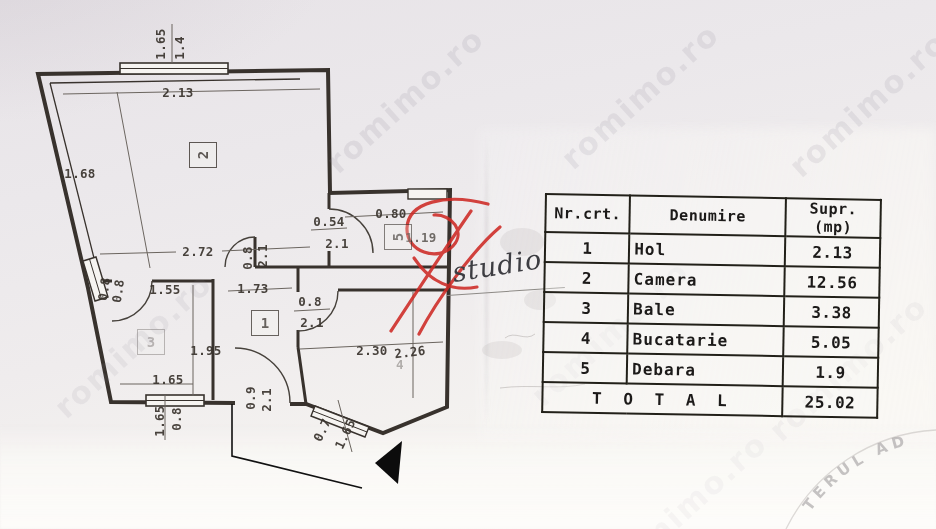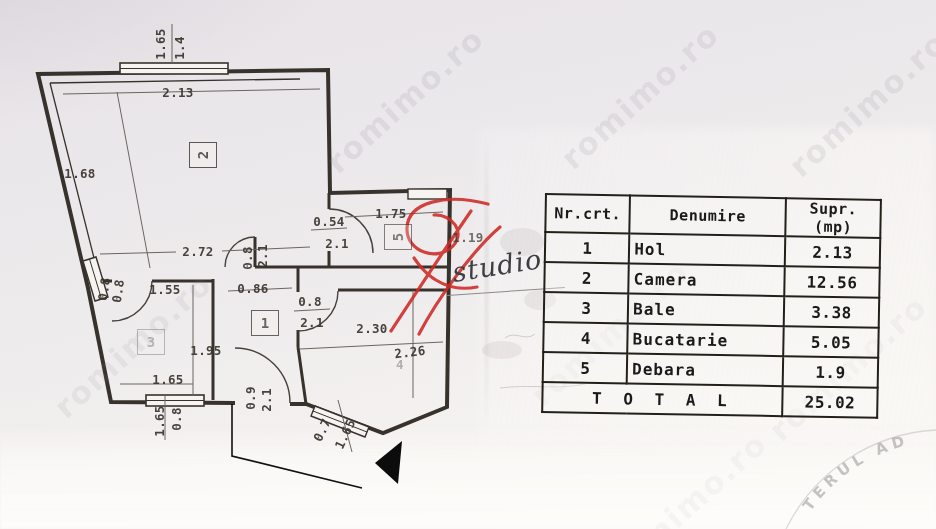--- a/index.html
+++ b/index.html
@@ -117,39 +117,39 @@
       <textPath href="#stamparc" startOffset="12%">TERUL AD</textPath>
     </text>
   </svg>
 
   <div id="plan-labels">
       <div class="dim" style="left: 160px; top: 44px; transform: translate(-50%, -50%) rotate(-90deg);">1.65</div>
       <div class="dim" style="left: 179px; top: 48px; transform: translate(-50%, -50%) rotate(-90deg);">1.4</div>
       <div class="dim" style="left: 178px; top: 92px; transform: translate(-50%, -50%) rotate(0deg);">2.13</div>
       <div class="dim" style="left: 80px; top: 173px; transform: translate(-50%, -50%) rotate(0deg);">1.68</div>
       <div class="dim" style="left: 198px; top: 251px; transform: translate(-50%, -50%) rotate(0deg);">2.72</div>
-      <div class="dim" style="left: 391px; top: 213px; transform: translate(-50%, -50%) rotate(0deg);">1.75</div>
+      <div class="dim" style="left: 391px; top: 213px; transform: translate(-50%, -50%) rotate(0deg);">0.80</div>
       <div class="dim" style="left: 329px; top: 221px; transform: translate(-50%, -50%) rotate(0deg);">0.54</div>
       <div class="dim" style="left: 337px; top: 243px; transform: translate(-50%, -50%) rotate(0deg);">2.1</div>
-      <div class="dim" style="left: 421px; top: 237px; transform: translate(-50%, -50%) rotate(0deg); opacity: 0.7; margin-left: 47px;">1.19</div>
+      <div class="dim" style="left: 421px; top: 237px; transform: translate(-50%, -50%) rotate(0deg); opacity: 0.7;">1.19</div>
       <div class="dim" style="left: 247px; top: 258px; transform: translate(-50%, -50%) rotate(-90deg);">0.8</div>
       <div class="dim" style="left: 262px; top: 256px; transform: translate(-50%, -50%) rotate(-90deg);">2.1</div>
-      <div class="dim" style="left: 253px; top: 288px; transform: translate(-50%, -50%) rotate(0deg);">0.86</div>
+      <div class="dim" style="left: 253px; top: 288px; transform: translate(-50%, -50%) rotate(0deg);">1.73</div>
       <div class="dim" style="left: 165px; top: 289px; transform: translate(-50%, -50%) rotate(0deg);">1.55</div>
       <div class="dim" style="left: 104px; top: 289px; transform: translate(-50%, -50%) rotate(-82deg);">0.8</div>
       <div class="dim" style="left: 118px; top: 291px; transform: translate(-50%, -50%) rotate(-82deg);">0.8</div>
       <div class="dim" style="left: 310px; top: 301px; transform: translate(-50%, -50%) rotate(0deg);">0.8</div>
       <div class="dim" style="left: 312px; top: 322px; transform: translate(-50%, -50%) rotate(0deg);">2.1</div>
       <div class="dim" style="left: 206px; top: 350px; transform: translate(-50%, -50%) rotate(0deg);">1.95</div>
       <div class="dim" style="left: 168px; top: 379px; transform: translate(-50%, -50%) rotate(0deg);">1.65</div>
       <div class="dim" style="left: 159px; top: 421px; transform: translate(-50%, -50%) rotate(-90deg);">1.65</div>
       <div class="dim" style="left: 176px; top: 419px; transform: translate(-50%, -50%) rotate(-90deg);">0.8</div>
       <div class="dim" style="left: 250px; top: 398px; transform: translate(-50%, -50%) rotate(-90deg);">0.9</div>
       <div class="dim" style="left: 266px; top: 400px; transform: translate(-50%, -50%) rotate(-90deg);">2.1</div>
-      <div class="dim" style="left: 372px; top: 328px; transform: translate(-50%, -50%) rotate(0deg);">2.30</div>
+      <div class="dim" style="left: 372px; top: 350px; transform: translate(-50%, -50%) rotate(0deg);">2.30</div>
       <div class="dim" style="left: 410px; top: 352px; transform: translate(-50%, -50%) rotate(-7deg);">2.26</div>
       <div class="dim" style="left: 400px; top: 364px; transform: translate(-50%, -50%) rotate(0deg); opacity: 0.35;">4</div>
       <div class="dim" style="left: 322px; top: 430px; transform: translate(-50%, -50%) rotate(-65deg);">0.7</div>
       <div class="dim" style="left: 345px; top: 434px; transform: translate(-50%, -50%) rotate(-65deg);">1.65</div>
     </div>
   <div id="room-boxes">
       <div class="roombox" style="left: 189px; top: 142px; opacity: 0.8;">
         <span style="transform: rotate(-90deg);">2</span>
       </div>
       <div class="roombox" style="left: 384px; top: 224px; opacity: 0.6;">

